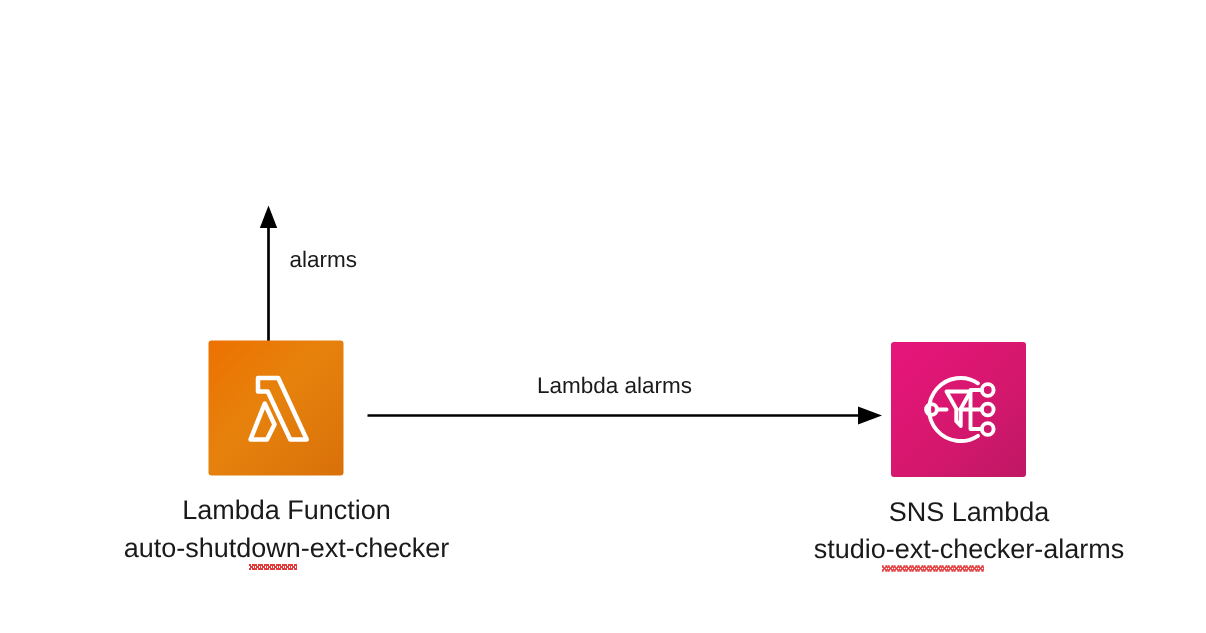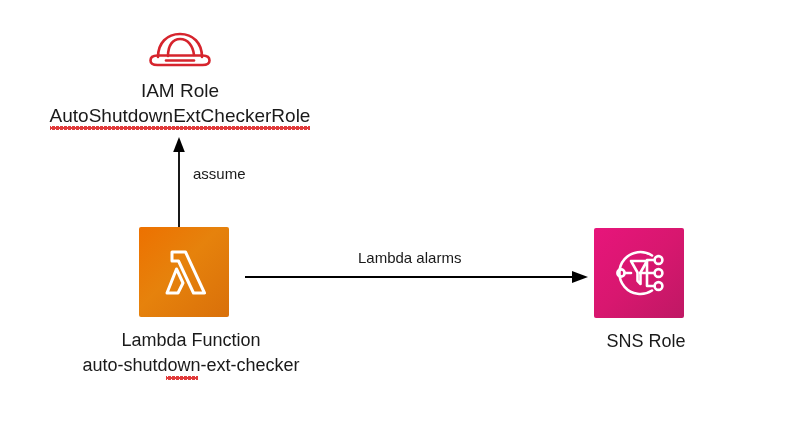--- a/index.html
+++ b/index.html
@@ -132,46 +132,26 @@
     white-space: nowrap;
   }
   #assume-label { left: 193px; top: 164px; }
   #publish-label { left: 358px; top: 248px; }
 </style>
 </head>
 <body>
 
 <div class="canvas">
 
-  <div class="node" id="iam-node">
-    <span class="iam-icon">
-      <svg viewBox="0 0 72 48" width="72" height="48" aria-hidden="true">
-        <g fill="none" stroke="#D6242D" stroke-width="2.6" stroke-linecap="round" stroke-linejoin="round">
-          <path d="M14 35 C14 21 23 12 36 12 C49 12 58 21 58 35"></path>
-          <path d="M24 34 C24 23 29 17 36 17 C44 17 49 24 50 33"></path>
-          <path d="M6.5 38.5 C6.5 35 9.5 33.5 13.5 33.5 L58.5 33.5
-                   C62.5 33.5 65.5 35 65.5 38.5 C65.5 41.6 62.6 43 58.5 43
-                   L13.5 43 C9.4 43 6.5 41.6 6.5 38.5 Z"></path>
-          <path d="M22 38.5 L50 38.5"></path>
-        </g>
-      </svg>
-    </span>
-    <div class="iam-label">
-      <div>IAM Role</div>
-      <div>
-        <span class="line2 squiggle">AutoShutdownExtCheckerRole</span>
-      </div>
-    </div>
-  </div>
 
   <svg class="arrow-svg" id="assume-arrow" width="40" height="100" aria-hidden="true">
     <line x1="19" y1="96" x2="19" y2="16" stroke="#000000" stroke-width="1.8"></line>
     <polygon points="19,5 13.2,20 24.8,20" fill="#000000"></polygon>
   </svg>
-  <span class="edge-label" id="assume-label">assume</span>
+  <span class="edge-label" id="assume-label">alarms</span>
 
   <div class="node" id="lambda-node">
     <div class="svc-square">
       <svg viewBox="0 0 64 64" width="64" height="64" aria-hidden="true">
         <path d="M20 12 H33.5 L52.5 53 H41.5 L26.5 21 H20 Z" fill="none" stroke="#ffffff" stroke-width="3" stroke-linejoin="round"></path>
         <path d="M24.5 29 L31 43 L26 53 H15 Z" fill="none" stroke="#ffffff" stroke-width="3" stroke-linejoin="round"></path>
       </svg>
     </div>
     <div class="svc-label">
       <div>Lambda Function</div>
@@ -198,17 +178,20 @@
           <circle cx="51.5" cy="45" r="3.9"></circle>
           <path d="M33 32 H47.6"></path>
           <path d="M40 32 V19 H47.6"></path>
           <path d="M40 32 V45 H47.6"></path>
           <path d="M17.6 32 H24"></path>
           <path d="M24 20 H40 L33.5 31.5 V43 L30.5 39.8 V31.5 Z"></path>
         </g>
       </svg>
     </div>
     <div class="svc-label">
-      <div>SNS Role</div>
+      <div>SNS Lambda</div>
+      <div>
+        <span class="line2">studio-ext-checker-alarms<span class="squiggle-part" style="left:46px; width:68px;"></span></span>
+      </div>
     </div>
   </div>
 
 </div>
 
 </body></html>

